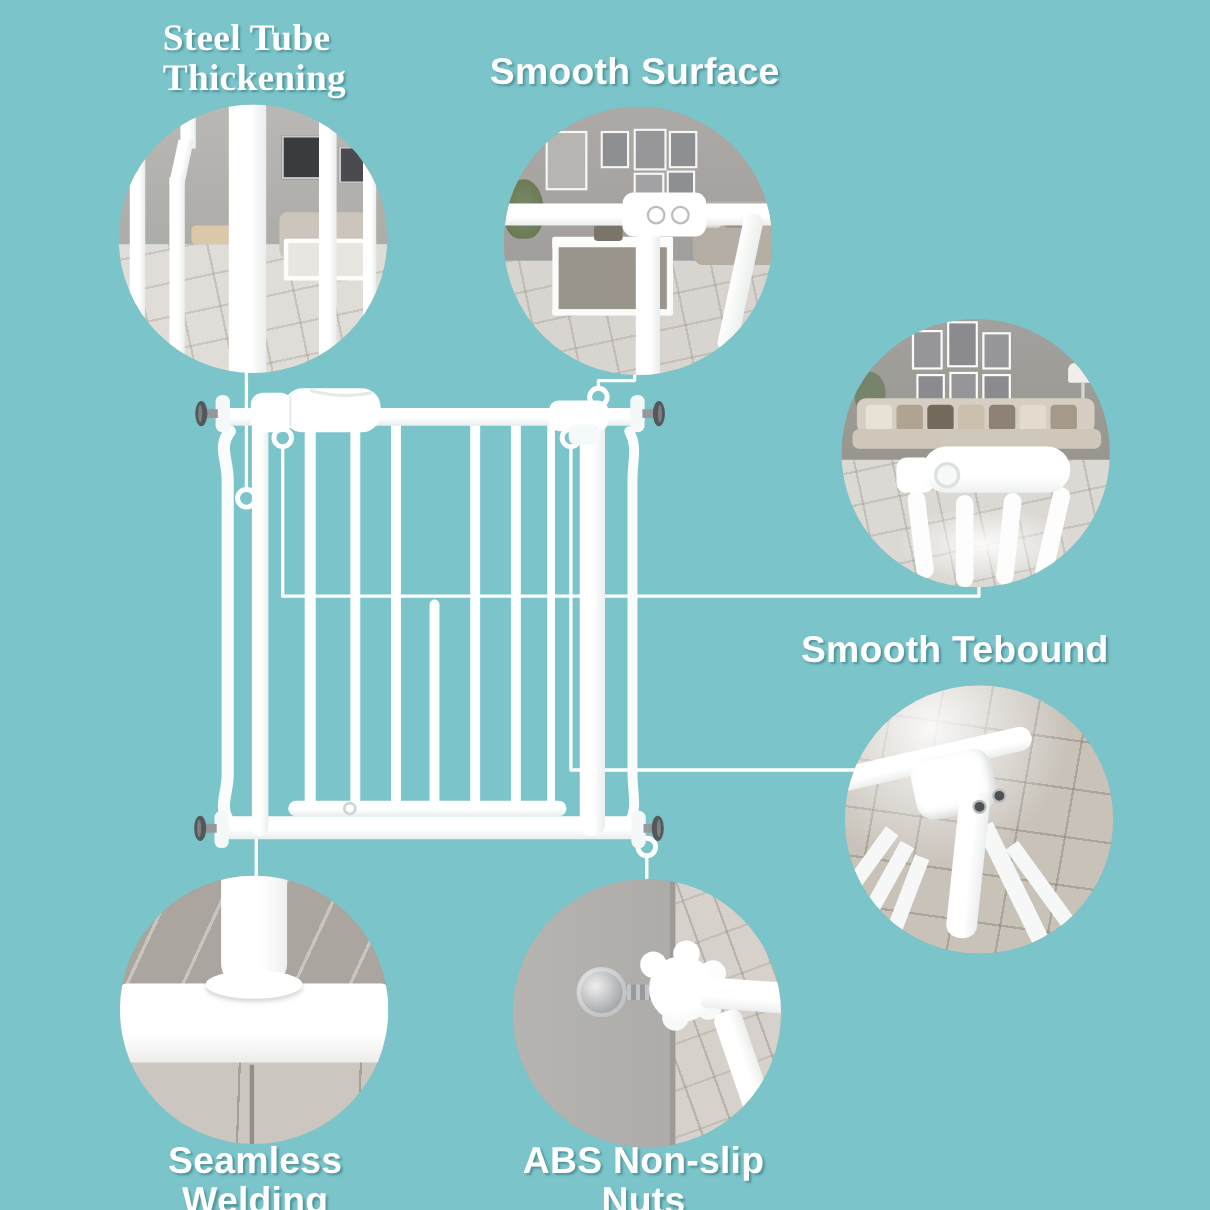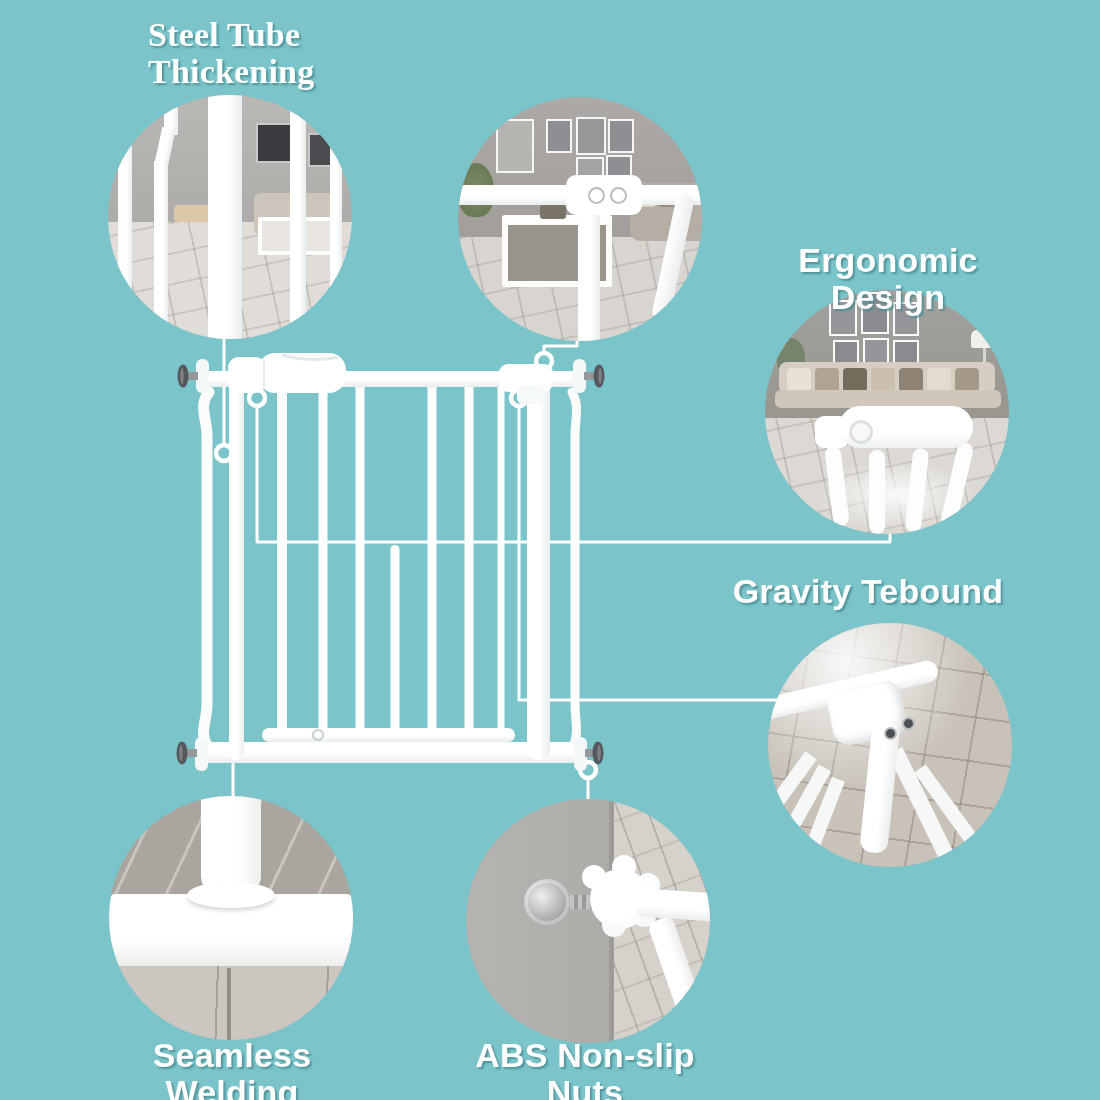--- a/index.html
+++ b/index.html
@@ -240,18 +240,18 @@
     <div class="ph" style="left:146px;top:56px;width:24px;height:24px;background:#ffffff;border-radius:50%;"></div>
     <div class="ph" style="left:170px;top:74px;width:24px;height:24px;background:#fcfdfd;border-radius:50%;"></div>
     <div class="ph" style="left:166px;top:104px;width:24px;height:24px;background:#f7f9f9;border-radius:50%;"></div>
     <div class="ph" style="left:136px;top:114px;width:24px;height:24px;background:#f7f9f9;border-radius:50%;"></div>
     <div class="ph" style="left:124px;top:70px;width:60px;height:60px;background:radial-gradient(circle at 40% 35%, #ffffff 55%, #eef1f1);border-radius:50%;"></div>
     <div class="ph" style="left:172px;top:92px;width:84px;height:28px;background:linear-gradient(#ffffff 60%,#eceeee);transform:rotate(4deg);border-radius:5px;"></div>
     <div class="ph" style="left:196px;top:118px;width:26px;height:96px;background:linear-gradient(90deg,#ffffff 55%,#eceeee);transform:rotate(-19deg);border-radius:8px;"></div>
   </div>
 
   <div class="label label-steel" style="color: rgb(255, 255, 255); font-family: Liberation Serif, serif;">Steel Tube Thickening</div>
-  <div class="label label-ergonomic" style="color: rgb(255, 255, 255);">Ergonomic Design</div>
-  <div class="label label-gravity" style="color: rgb(255, 255, 255);">Gravity Tebound</div>
+  <div class="label label-smooth" style="color: rgb(255, 255, 255);">Smooth Surface</div>
+  <div class="label label-gravity" style="color: rgb(255, 255, 255);">Smooth Tebound</div>
   <div class="label label-seamless" style="color: rgb(255, 255, 255);">Seamless Welding</div>
   <div class="label label-abs" style="color: rgb(255, 255, 255);">ABS Non-slip Nuts</div>
 
 </div>
 
 </body></html>

